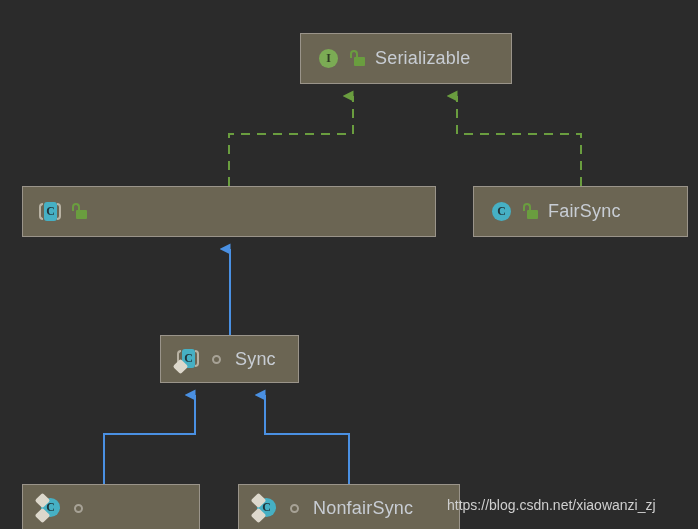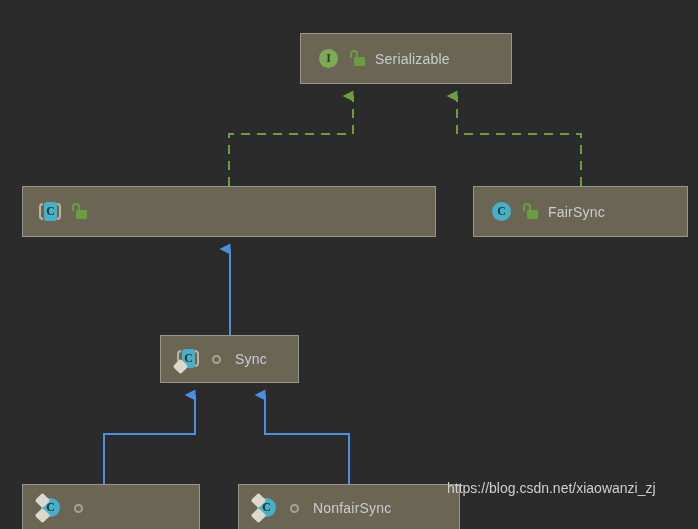--- a/index.html
+++ b/index.html
@@ -28,21 +28,21 @@
     position: absolute;
     box-sizing: border-box;
     background: #6b6553;
     border: 1px solid #9a948a;
     display: flex;
     align-items: center;
     padding: 0 12px 0 14px;
     z-index: 5;
   }
   .node-label {
-    font-size: 14px;
+    font-size: 18px;
     color: #c8cdd4;
     letter-spacing: 0.2px;
     white-space: nowrap;
   }
   
   .type-icon {
     position: relative;
     width: 26px;
     height: 26px;
     flex: 0 0 26px;
@@ -246,15 +246,15 @@
       <span class="disc">C</span>
       <span class="nested-badge top"></span>
       <span class="nested-badge"></span>
     </span>
     <span class="vis package">
       <span class="ring"></span>
     </span>
     <span class="node-label">NonfairSync</span>
   </div>
 
-  <div id="watermark" style="left:447px; top:480px;text-align:center;">https://blog.csdn.net/xiaowanzi_zj</div>
+  <div id="watermark" style="left:447px; top:497px;text-align:center;">https://blog.csdn.net/xiaowanzi_zj</div>
 
 </div>
 
 </body></html>

